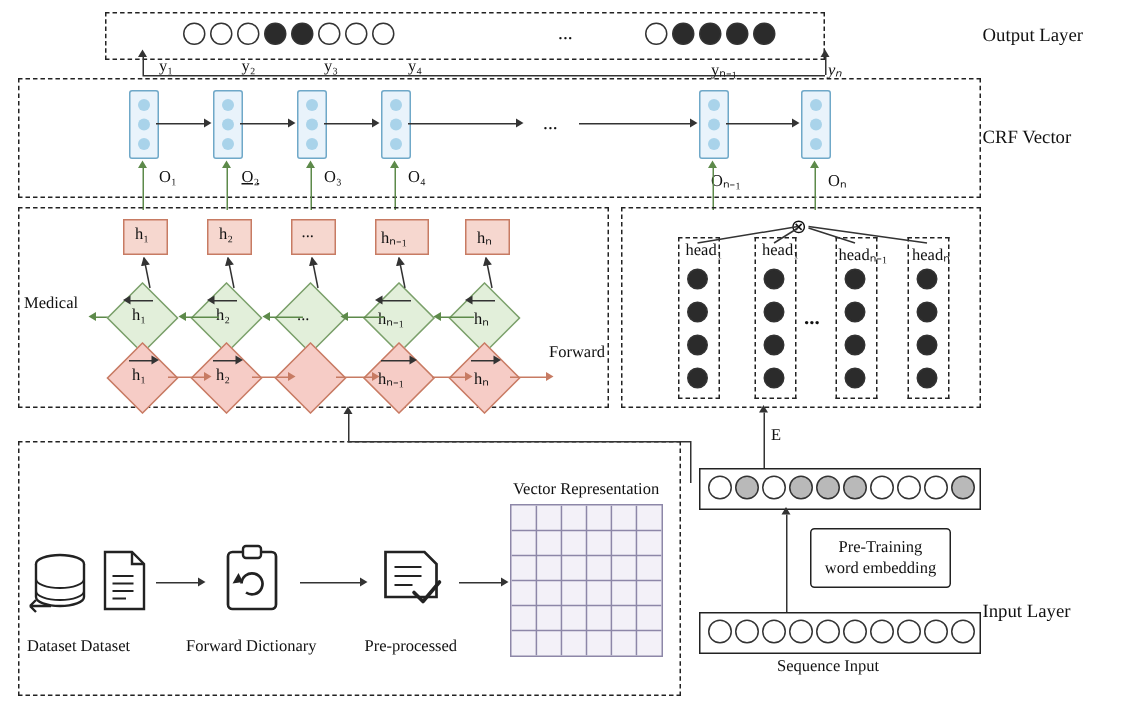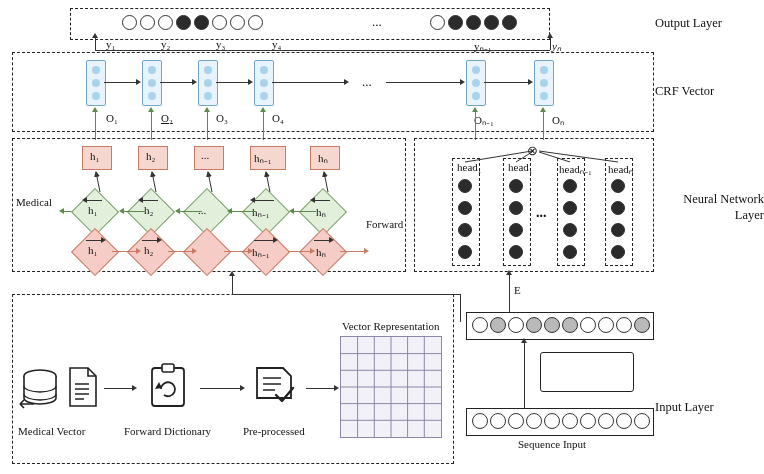--- a/index.html
+++ b/index.html
@@ -138,21 +138,20 @@
   <div class="abs arrow-u" style="left:203.5px;top:107px;border-bottom-color:#5d8a4a;"></div>
   <div class="abs vline" style="left:263px;top:112px;height:28px;background:#5d8a4a;"></div>
   <div class="abs arrow-u" style="left:259.5px;top:107px;border-bottom-color:#5d8a4a;"></div>
   <div class="abs vline" style="left:475px;top:112px;height:28px;background:#5d8a4a;"></div>
   <div class="abs arrow-u" style="left:471.5px;top:107px;border-bottom-color:#5d8a4a;"></div>
   <div class="abs vline" style="left:543px;top:112px;height:28px;background:#5d8a4a;"></div>
   <div class="abs arrow-u" style="left:539.5px;top:107px;border-bottom-color:#5d8a4a;"></div>
 
   <div class="abs dash" style="left:12px;top:138px;width:392px;height:132px;"></div>
   <div class="abs dash" style="left:414px;top:138px;width:238px;height:132px;"></div>
-  <div class="abs layer-label" style="left:615px;top:192px;">Neural Network Layer</div>
 
   <div class="abs pinkbox" style="left:82px;top:146px;width:28px;height:22px;"></div>
   <div class="abs lbl" style="left:90px;top:150px;">h₁</div>
   <div class="abs pinkbox" style="left:138px;top:146px;width:28px;height:22px;"></div>
   <div class="abs lbl" style="left:146px;top:150px;">h₂</div>
   <div class="abs pinkbox" style="left:194px;top:146px;width:28px;height:22px;"></div>
   <div class="abs lbl" style="left:201px;top:149px;">...</div>
   <div class="abs pinkbox" style="left:250px;top:146px;width:34px;height:22px;"></div>
   <div class="abs lbl" style="left:254px;top:150px;">hₙ₋₁</div>
   <div class="abs pinkbox" style="left:310px;top:146px;width:28px;height:22px;"></div>
@@ -232,21 +231,21 @@
   <div class="abs hline" style="left:112px;top:251px;width:24px;background:#c77b63;"></div>
   <div class="abs arrow-r" style="left:136px;top:247.5px;border-left-color:#c77b63;"></div>
   <div class="abs hline" style="left:168px;top:251px;width:24px;background:#c77b63;"></div>
   <div class="abs arrow-r" style="left:192px;top:247.5px;border-left-color:#c77b63;"></div>
   <div class="abs hline" style="left:224px;top:251px;width:24px;background:#c77b63;"></div>
   <div class="abs arrow-r" style="left:248px;top:247.5px;border-left-color:#c77b63;"></div>
   <div class="abs hline" style="left:288px;top:251px;width:22px;background:#c77b63;"></div>
   <div class="abs arrow-r" style="left:310px;top:247.5px;border-left-color:#c77b63;"></div>
   <div class="abs hline" style="left:340px;top:251px;width:24px;background:#c77b63;"></div>
   <div class="abs arrow-r" style="left:364px;top:247.5px;border-left-color:#c77b63;"></div>
-  <div class="abs lbl" style="left:366px;top:218px;">Forward</div>
+  <div class="abs lbl" style="left:366px;top:229px;">Forward</div>
 
   <svg class="abs" style="left:0px;top:0px;width:404px;height:270px;pointer-events:none;">
     <defs>
       <marker id="ah" markerWidth="6" markerHeight="6" refX="5" refY="3" orient="auto">
         <path d="M0,0 L6,3 L0,6 z" fill="#333"></path>
       </marker>
     </defs>
     <line x1="100" y1="192" x2="96" y2="172" stroke="#333" stroke-width="1" marker-end="url(#ah)"></line>
     <line x1="100" y1="232" x2="96" y2="172" stroke="#333" stroke-width="0"></line>
     <line x1="156" y1="192" x2="152" y2="172" stroke="#333" stroke-width="1" marker-end="url(#ah)"></line>
@@ -302,21 +301,21 @@
     <path d="M6 10 v22 a16 6 0 0 0 32 0 V10" fill="#fff" stroke="#222" stroke-width="1.6"></path>
     <path d="M6 20 a16 6 0 0 0 32 0" fill="none" stroke="#222" stroke-width="1.3"></path>
     <path d="M6 28 a16 6 0 0 0 32 0" fill="none" stroke="#222" stroke-width="1.3"></path>
     <path d="M2 38 h14 M2 38 l4 -4 M2 38 l4 4" stroke="#222" stroke-width="1.6" fill="none"></path>
   </svg>
   <svg class="abs" style="left:66px;top:366px;width:34px;height:44px;">
     <path d="M4 2 h18 l8 8 v30 h-26 z" fill="#fff" stroke="#222" stroke-width="1.6"></path>
     <path d="M22 2 v8 h8" fill="none" stroke="#222" stroke-width="1.6"></path>
     <path d="M9 18 h14 M9 23 h14 M9 28 h14 M9 33 h9" stroke="#222" stroke-width="1.3"></path>
   </svg>
-  <div class="abs lbl" style="left:18px;top:425px;">Medical Vector</div>
+  <div class="abs lbl" style="left:18px;top:425px;">Dataset Dataset</div>
 
   <div class="abs hline" style="left:104px;top:388px;width:28px;"></div>
   <div class="abs arrow-r" style="left:132px;top:384.5px;"></div>
 
   <svg class="abs" style="left:146px;top:362px;width:44px;height:48px;">
     <rect x="6" y="6" width="32" height="38" rx="3" fill="#fff" stroke="#222" stroke-width="1.8"></rect>
     <rect x="16" y="2" width="12" height="8" rx="2" fill="#fff" stroke="#222" stroke-width="1.6"></rect>
     <path d="M15 27 a7 7 0 1 1 3 6" fill="none" stroke="#222" stroke-width="1.8"></path>
     <path d="M13 20 l3 6 l-7 1 z" fill="#222"></path>
   </svg>
@@ -370,20 +369,24 @@
   <div class="abs vline" style="left:509px;top:275px;height:37px;"></div>
   <div class="abs arrow-u" style="left:505.5px;top:270px;"></div>
   <div class="abs lbl" style="left:514px;top:284px;">E</div>
 
   <div class="abs vline" style="left:460px;top:294px;height:28px;background:#333;"></div>
   <div class="abs hline" style="left:232px;top:294px;width:228px;"></div>
   <div class="abs vline" style="left:232px;top:276px;height:18px;"></div>
   <div class="abs arrow-u" style="left:228.5px;top:271px;"></div>
 
   <div class="abs solid" style="left:540px;top:352px;width:92px;height:38px;border-radius:3px;"></div>
+  <div class="abs lbl" style="left:546px;top:358px;width:82px;text-align:center;line-height:1.3;">
+    <span>Pre-Training</span><br>
+    <span>word embedding</span>
+  </div>
 
   <div class="abs solid" style="left:466px;top:408px;width:186px;height:26px;"></div>
   <div class="abs" style="left:472px;top:413px;">
     <div class="circle abs" style="left:0px;top:0px;width:16px;height:16px;background:#fff;"></div>
     <div class="circle abs" style="left:18px;top:0px;width:16px;height:16px;background:#fff;"></div>
     <div class="circle abs" style="left:36px;top:0px;width:16px;height:16px;background:#fff;"></div>
     <div class="circle abs" style="left:54px;top:0px;width:16px;height:16px;background:#fff;"></div>
     <div class="circle abs" style="left:72px;top:0px;width:16px;height:16px;background:#fff;"></div>
     <div class="circle abs" style="left:90px;top:0px;width:16px;height:16px;background:#fff;"></div>
     <div class="circle abs" style="left:108px;top:0px;width:16px;height:16px;background:#fff;"></div>

